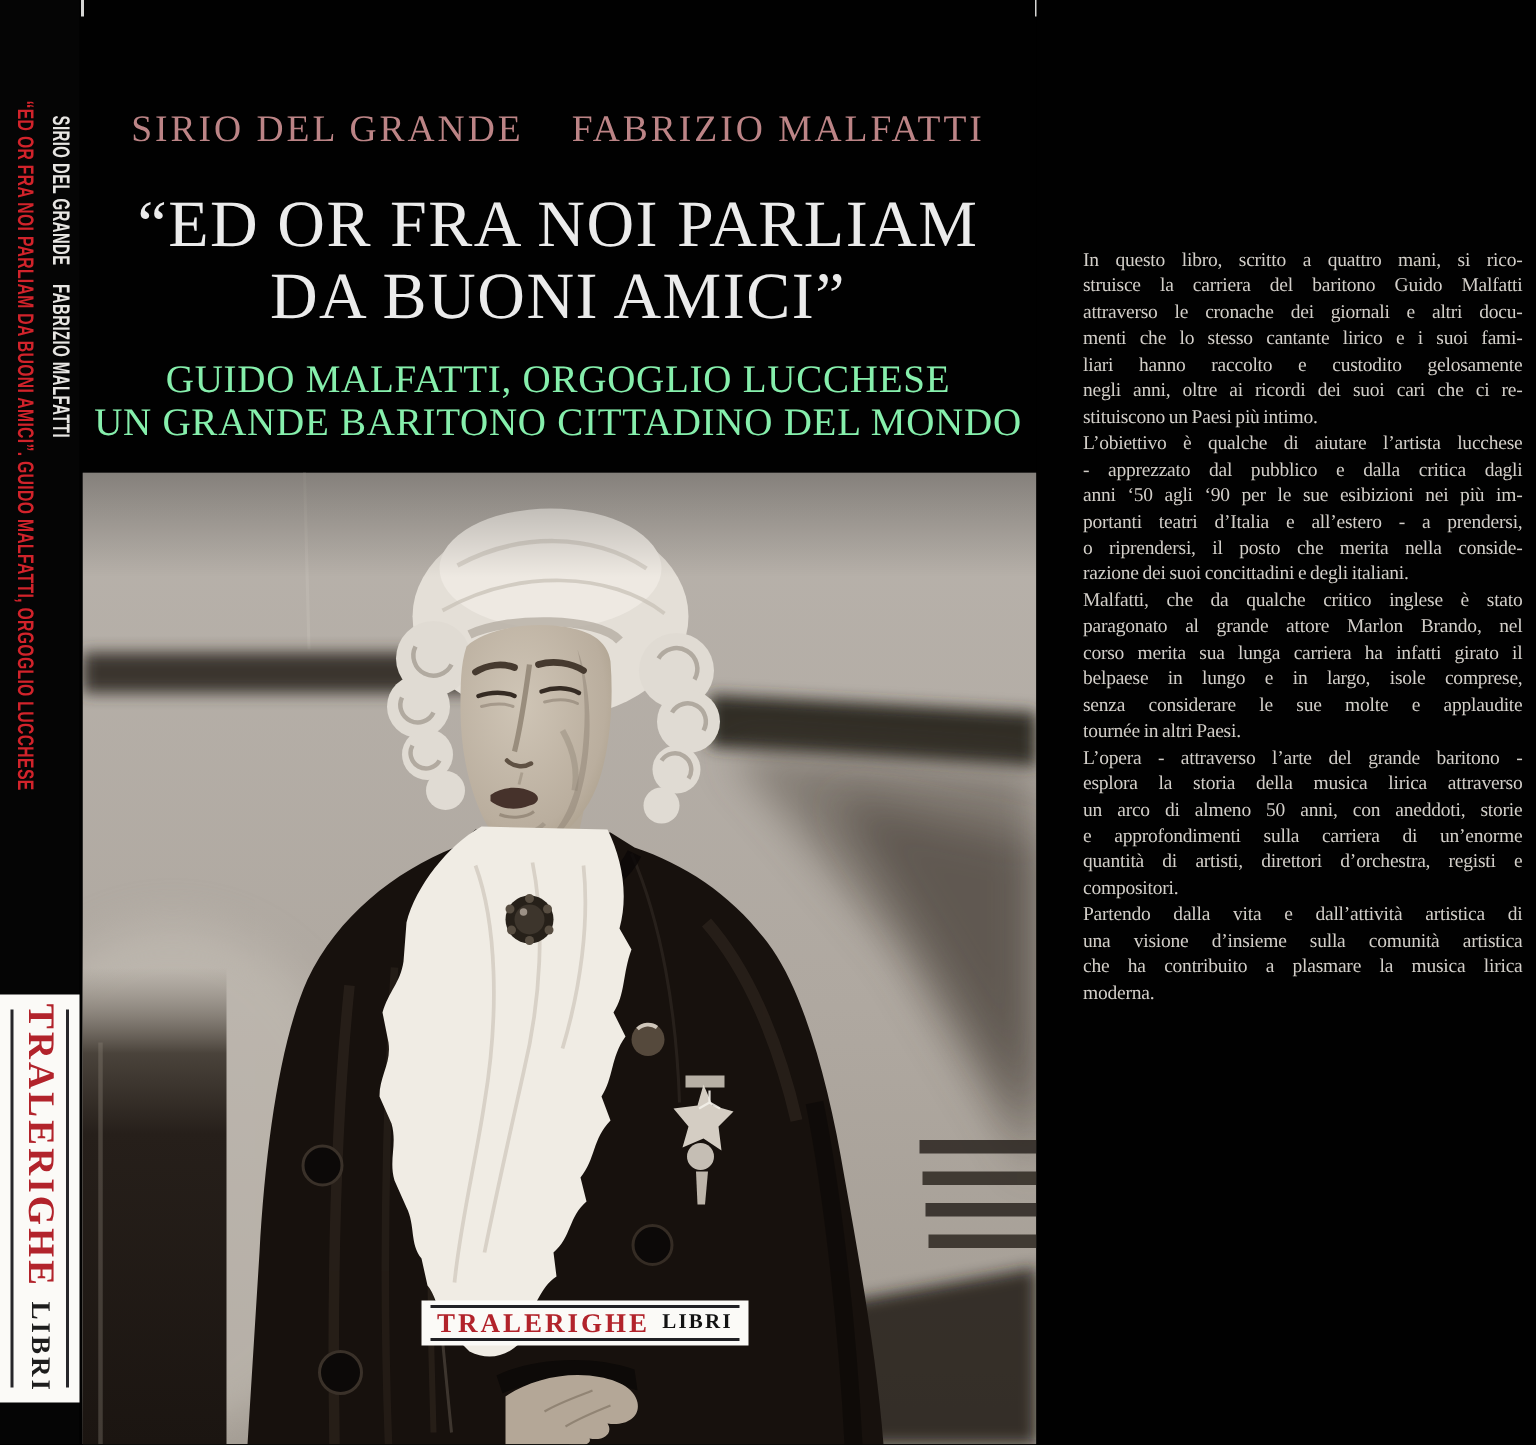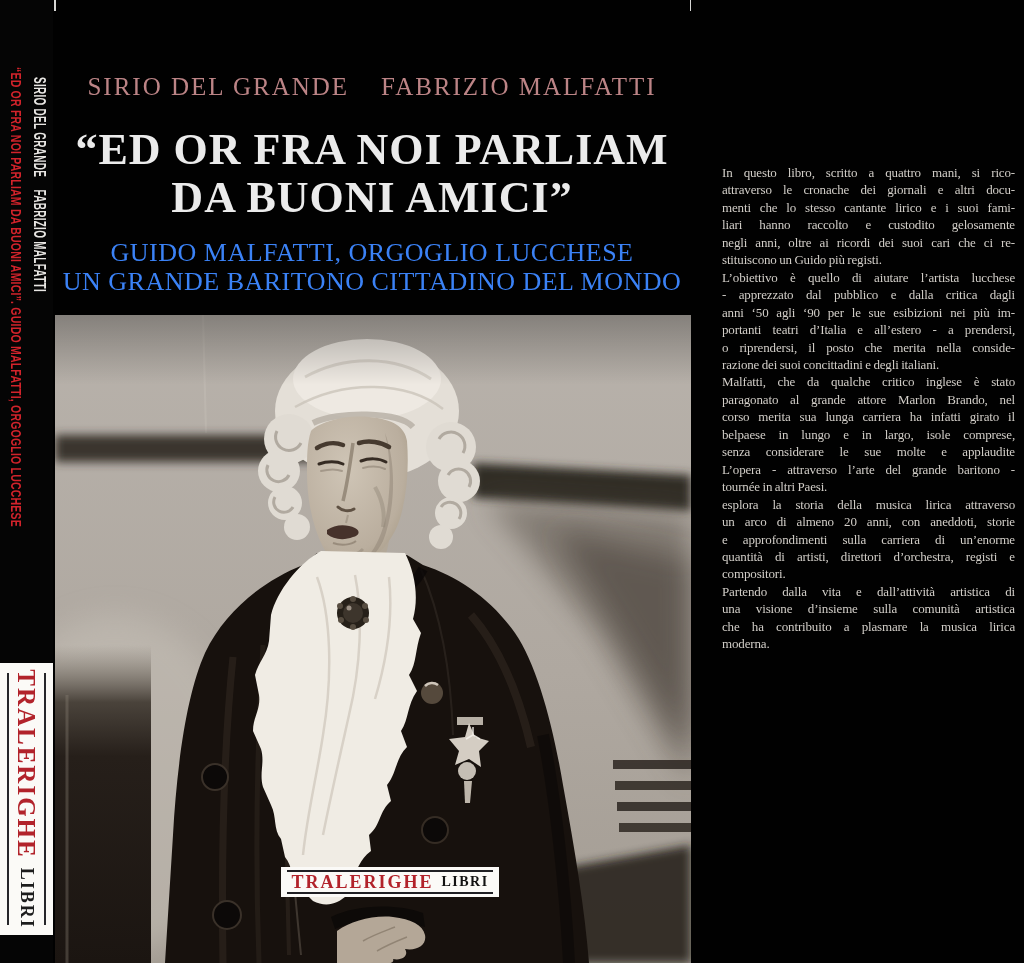--- a/index.html
+++ b/index.html
@@ -36,22 +36,22 @@
   #spine-pub-inner .pub-suffix{font-size:18px;letter-spacing:2px;margin-left:9px;}
   
   .fold-tick{position:absolute;top:0;width:2px;height:11px;background:#d6d6d4;}
   #tick-left{left:54px;}
   #tick-right{left:690px;}
   
   #front-cover{position:absolute;left:53px;top:0;width:638px;height:963px;}
   .cover-center{position:absolute;left:0;width:638px;text-align:center;}
   #authors{top:73px;font-size:25px;letter-spacing:2px;color:#bc8486;}
   #authors .author{margin:16px 16px;}
-  #title{top:126px;font-size:44px;line-height:48px;letter-spacing:1px;color:#ebebeb;font-weight:bold;}
-  #subtitle{top:238px;font-size:26px;line-height:29px;letter-spacing:.5px;color:#3b82f6;}
+  #title{top:126px;font-size:44px;line-height:48px;letter-spacing:1px;color:#ebebeb;}
+  #subtitle{top:238px;font-size:26px;line-height:29px;letter-spacing:.5px;color:#86efac;}
   
   #front-pub{position:absolute;left:281px;top:867px;width:218px;height:30px;background:#fbfaf7;}
   #front-pub .inner{
     position:absolute;left:6px;right:6px;top:3px;bottom:3px;
     border-top:2px solid #202024;border-bottom:2px solid #202024;
     display:flex;align-items:center;justify-content:center;
   }
   #front-pub .pub-name{font-size:18px;letter-spacing:2px;}
   #front-pub .pub-suffix{font-size:14px;letter-spacing:1.5px;margin-left:8px;color:#121212;}
   
@@ -293,40 +293,41 @@
   <div id="front-pub">
     <div class="inner">
       <span class="pub-name">TRALERIGHE</span>
       <span class="pub-suffix">LIBRI</span>
     </div>
   </div>
 
   <div id="back-panel">
     <div id="back-panel-text">
         <div class="bp-line">In questo libro, scritto a quattro mani, si rico-</div>
+        <div class="bp-line">struisce la carriera del baritono Guido Malfatti</div>
         <div class="bp-line">attraverso le cronache dei giornali e altri docu-</div>
         <div class="bp-line">menti che lo stesso cantante lirico e i suoi fami-</div>
         <div class="bp-line">liari hanno raccolto e custodito gelosamente</div>
         <div class="bp-line">negli anni, oltre ai ricordi dei suoi cari che ci re-</div>
-        <div class="bp-line end">stituiscono un Guido più registi.</div>
-        <div class="bp-line">L’obiettivo è quello di aiutare l’artista lucchese</div>
+        <div class="bp-line end">stituiscono un Paesi più intimo.</div>
+        <div class="bp-line">L’obiettivo è qualche di aiutare l’artista lucchese</div>
         <div class="bp-line">- apprezzato dal pubblico e dalla critica dagli</div>
         <div class="bp-line">anni ‘50 agli ‘90 per le sue esibizioni nei più im-</div>
         <div class="bp-line">portanti teatri d’Italia e all’estero - a prendersi,</div>
         <div class="bp-line">o riprendersi, il posto che merita nella conside-</div>
         <div class="bp-line end">razione dei suoi concittadini e degli italiani.</div>
         <div class="bp-line">Malfatti, che da qualche critico inglese è stato</div>
         <div class="bp-line">paragonato al grande attore Marlon Brando, nel</div>
         <div class="bp-line">corso merita sua lunga carriera ha infatti girato il</div>
         <div class="bp-line">belpaese in lungo e in largo, isole comprese,</div>
         <div class="bp-line">senza considerare le sue molte e applaudite</div>
+        <div class="bp-line end">tournée in altri Paesi.</div>
         <div class="bp-line">L’opera - attraverso l’arte del grande baritono -</div>
-        <div class="bp-line end">tournée in altri Paesi.</div>
         <div class="bp-line">esplora la storia della musica lirica attraverso</div>
-        <div class="bp-line">un arco di almeno 20 anni, con aneddoti, storie</div>
+        <div class="bp-line">un arco di almeno 50 anni, con aneddoti, storie</div>
         <div class="bp-line">e approfondimenti sulla carriera di un’enorme</div>
         <div class="bp-line">quantità di artisti, direttori d’orchestra, registi e</div>
         <div class="bp-line end">compositori.</div>
         <div class="bp-line">Partendo dalla vita e dall’attività artistica di</div>
         <div class="bp-line">una visione d’insieme sulla comunità artistica</div>
         <div class="bp-line">che ha contribuito a plasmare la musica lirica</div>
         <div class="bp-line end">moderna.</div>
       </div>
   </div>
 

